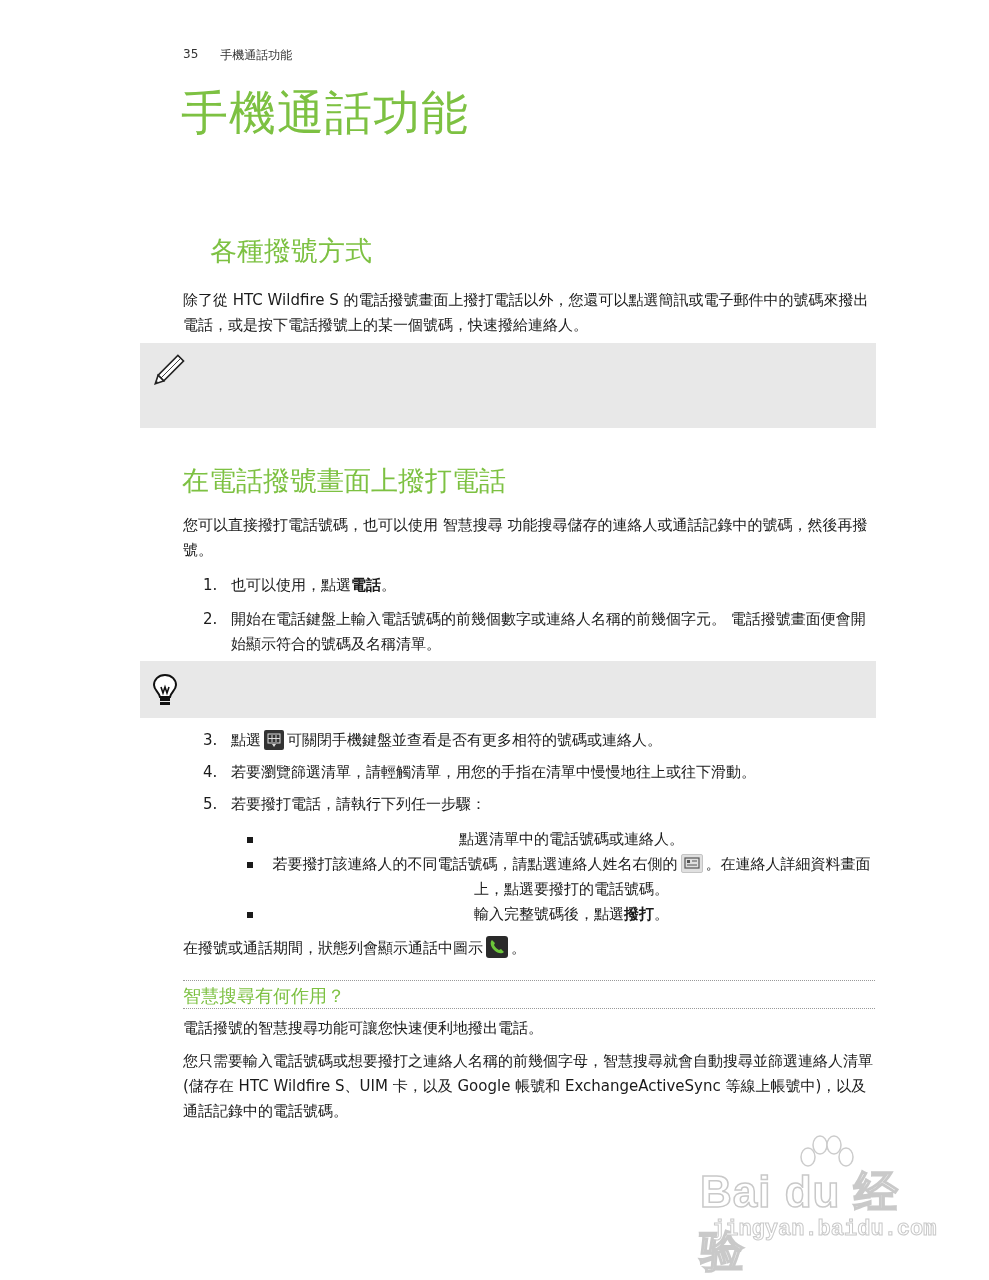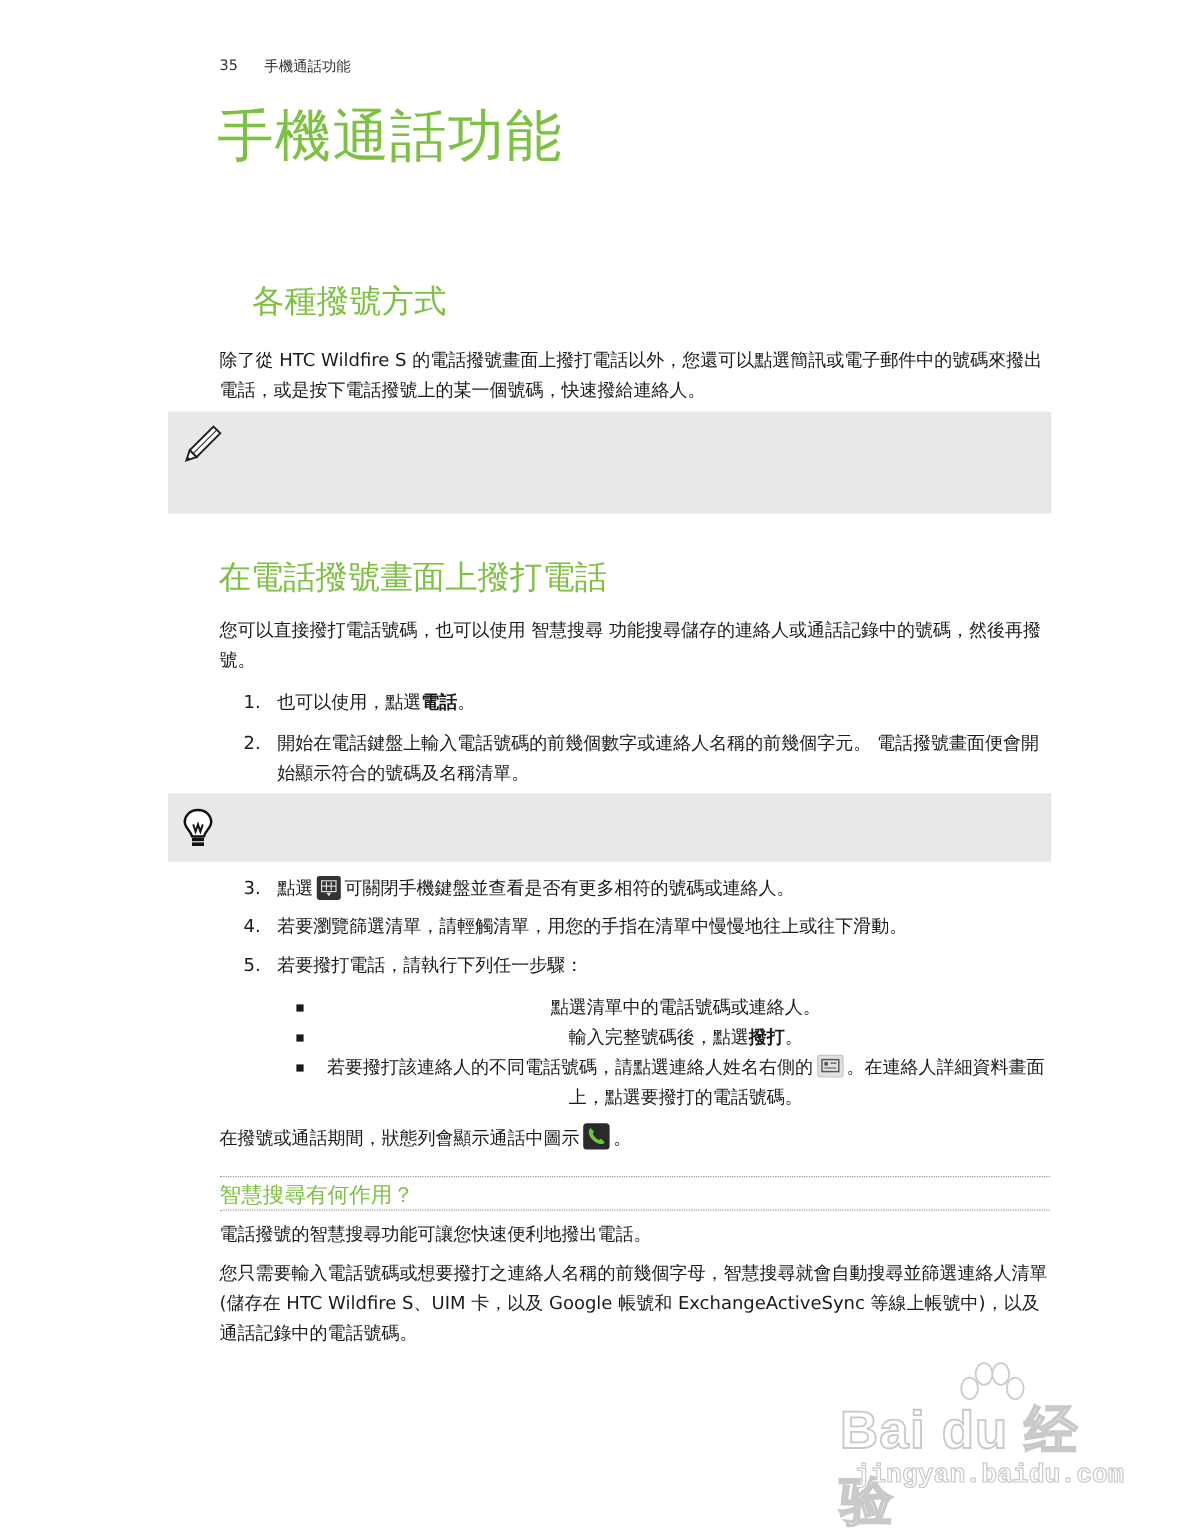--- a/index.html
+++ b/index.html
@@ -156,30 +156,30 @@
   </li>
 </ol>
 
 <ul class="bullets" style="top:827px;">
   <li class="bullet">
     <span class="bullet-mark"></span>
     <span>點選清單中的電話號碼或連絡人。</span>
   </li>
   <li class="bullet">
     <span class="bullet-mark"></span>
-    <span>輸入完整號碼後，點選</span><span class="bold">撥打</span><span>。</span>
-  </li>
-  <li class="bullet">
-    <span class="bullet-mark"></span>
     <span>若要撥打該連絡人的不同電話號碼，請點選連絡人姓名右側的</span><span class="inline-contact"><svg width="20" height="17" viewBox="0 0 20 17">
           <rect x="3" y="3" width="14" height="10" fill="none" stroke="#555" stroke-width="1.2"></rect>
           <rect x="5" y="5" width="3" height="3" fill="#555"></rect>
           <line x1="10" y1="6" x2="15" y2="6" stroke="#555"></line>
           <line x1="5" y1="10" x2="15" y2="10" stroke="#555"></line>
         </svg></span><span>。在連絡人詳細資料畫面上，點選要撥打的電話號碼。</span>
+  </li>
+  <li class="bullet">
+    <span class="bullet-mark"></span>
+    <span>輸入完整號碼後，點選</span><span class="bold">撥打</span><span>。</span>
   </li>
 </ul>
 
 <p class="para" style="top:936px;">
   <span>在撥號或通話期間，狀態列會顯示通話中圖示</span><span class="inline-phone"><svg width="22" height="22" viewBox="0 0 22 22">
         <path d="M6 4 C4 6 4 10 8 14 C12 18 16 18 18 16 L15 13 L13 14 C11 13 9 11 8 9 L9 7 Z" fill="#6cc63a"></path>
       </svg></span><span>。</span>
 </p>
 
 <div class="dotted-rule" style="top:980px;"></div>

